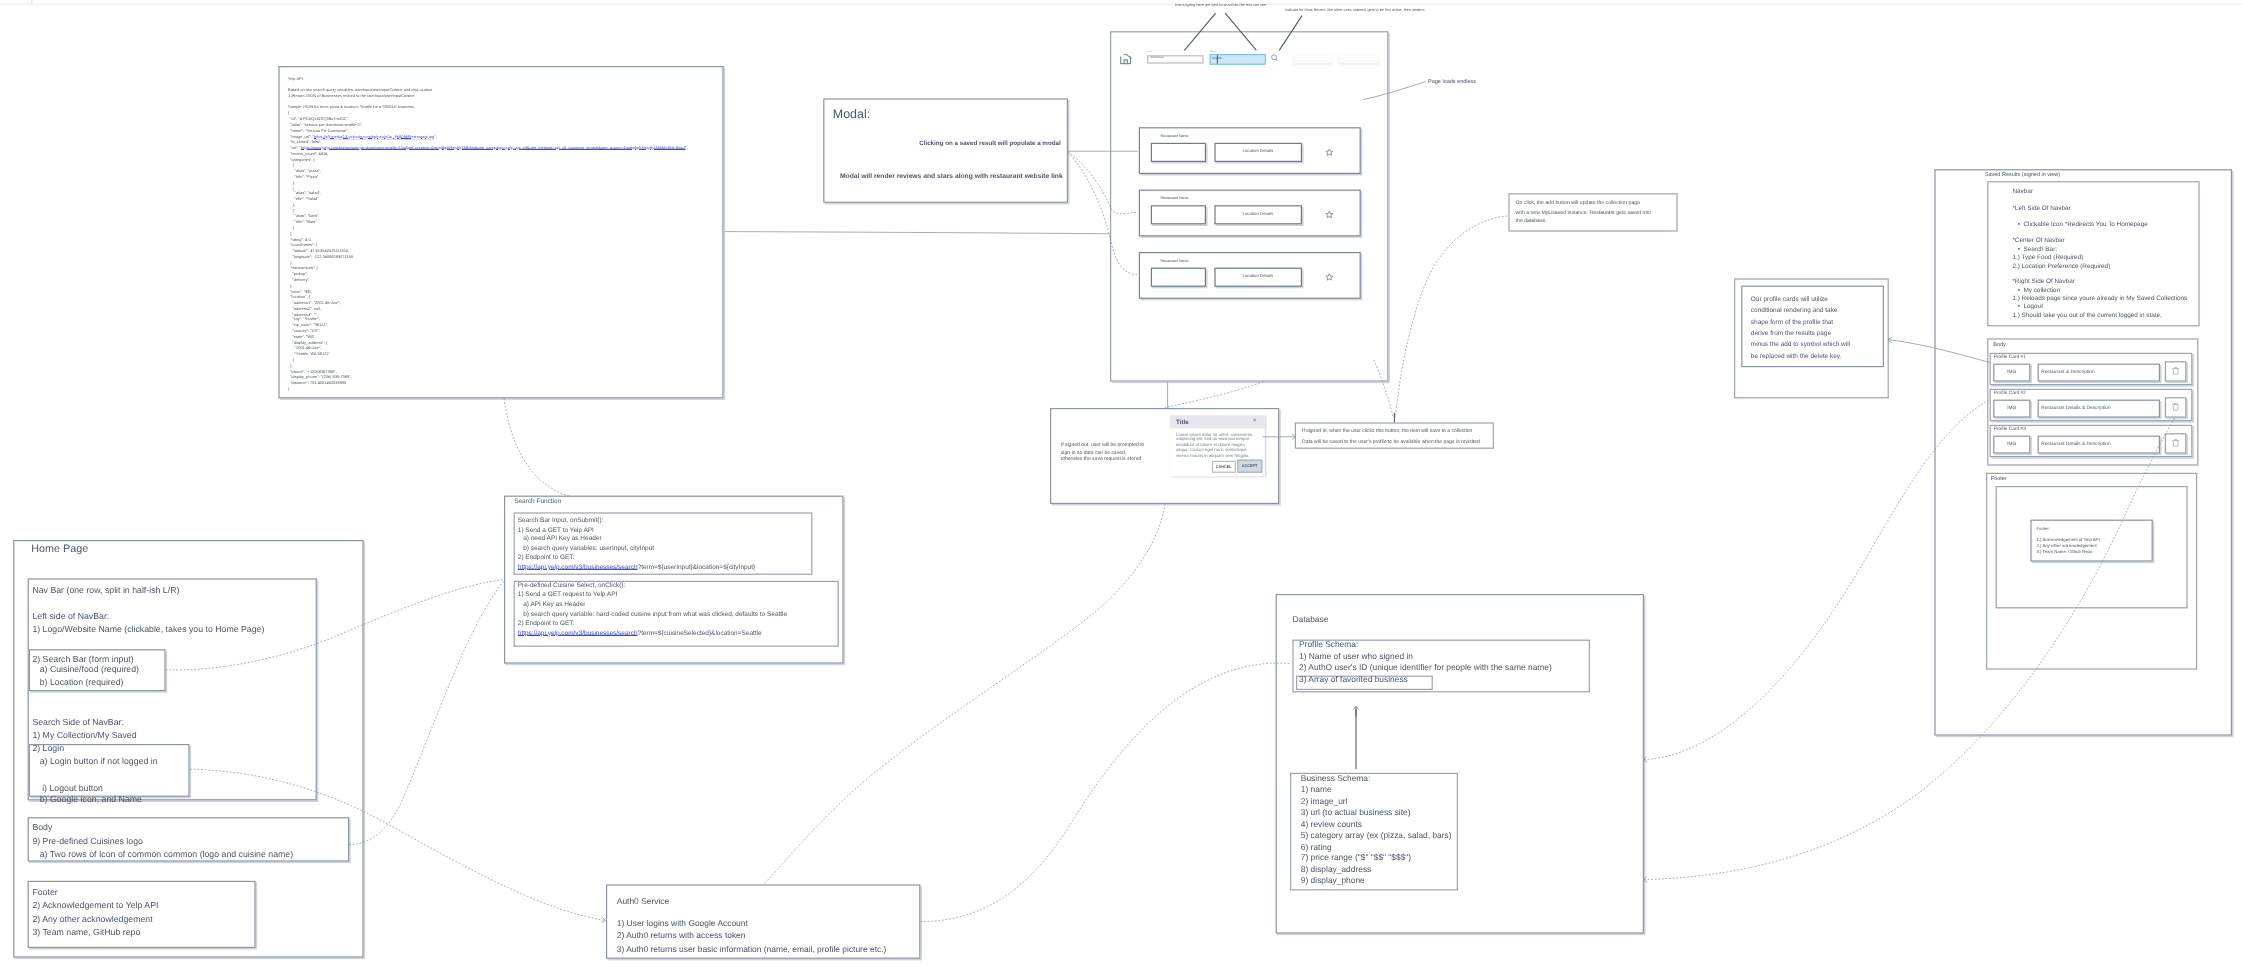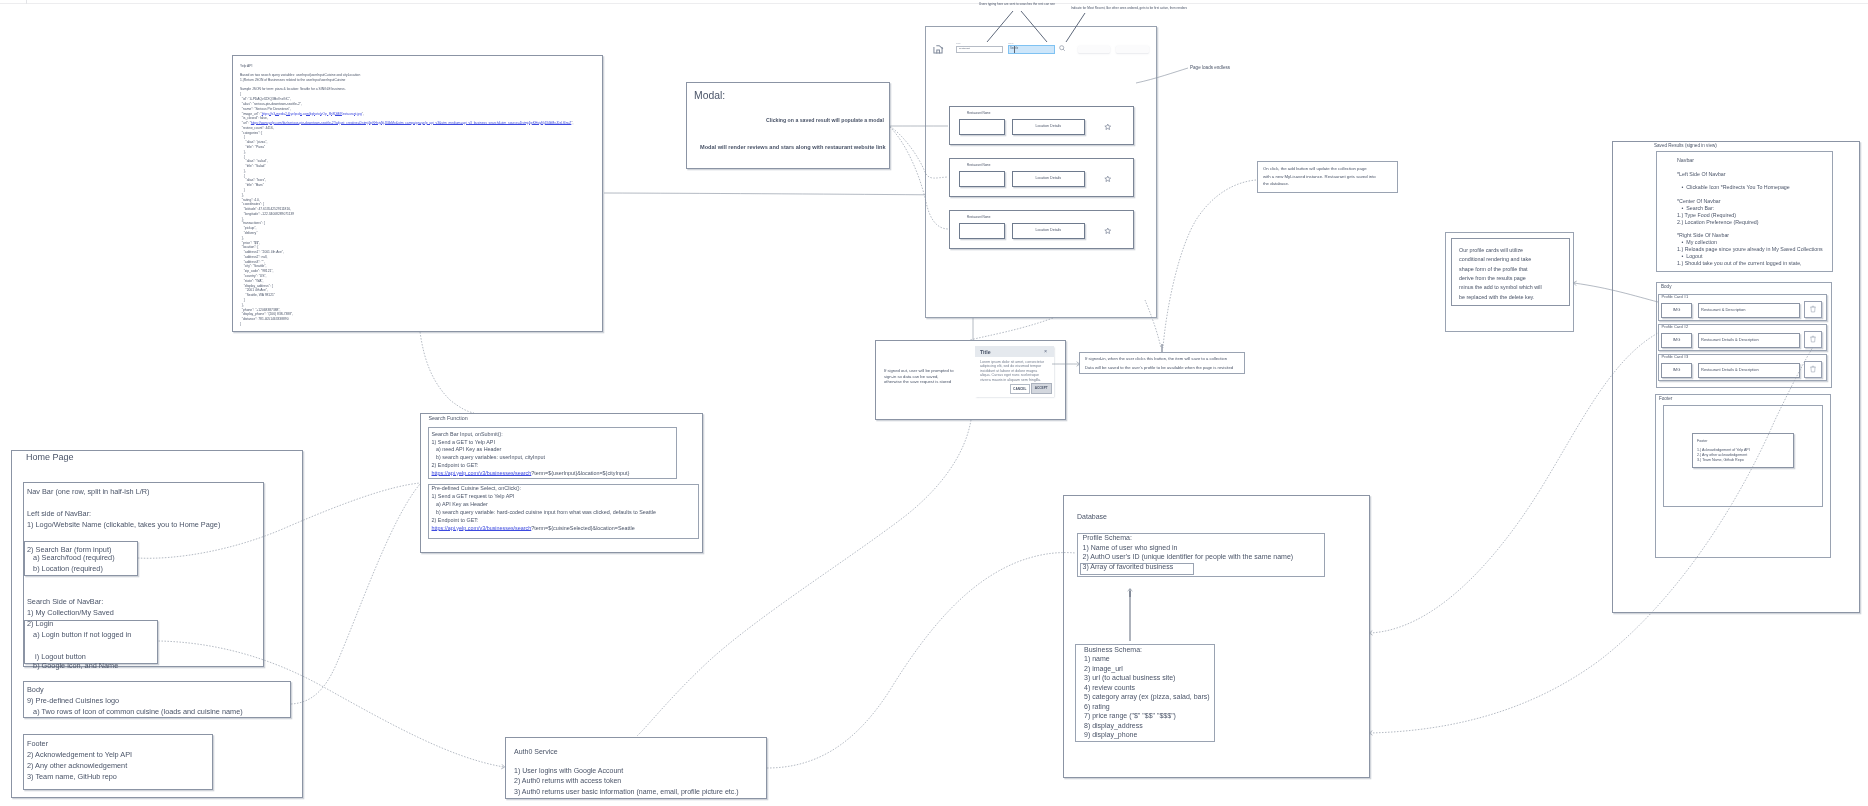--- a/index.html
+++ b/index.html
@@ -92,33 +92,33 @@
 <div class="t" style="left:766px;top:116.5px;font-size:5.2px;font-weight:600;">Clicking on a saved result will populate a modal</div>
 <div class="t" style="left:700px;top:143.5px;font-size:5.6px;font-weight:600;">Modal will render reviews and stars along with restaurant website link</div>
 <div class="bx sh" style="left:10.5px;top:450px;width:292px;height:348px;"></div>
 <div class="t" style="left:26px;top:452px;font-size:9px;">Home Page</div>
 <div class="bx sh" style="left:23px;top:481.5px;width:241px;height:185px;"></div>
 <div class="t" style="left:27px;top:486.5px;font-size:7.3px;">Nav Bar (one row, split in half-ish L/R)</div>
 <div class="t" style="left:27px;top:508.5px;font-size:7.3px;">Left side of NavBar:</div>
 <div class="t" style="left:27px;top:519.5px;font-size:7.3px;">1) Logo/Website Name (clickable, takes you to Home Page)</div>
 <div class="bx sh" style="left:24px;top:541px;width:113.5px;height:34.5px;"></div>
 <div class="t" style="left:27px;top:545px;font-size:7.3px;">2) Search Bar (form input)</div>
-<div class="t" style="left:27px;top:552.5px;font-size:7.3px;">   a) Search/food (required)</div>
+<div class="t" style="left:27px;top:552.5px;font-size:7.3px;">   a) Cuisine/food (required)</div>
 <div class="t" style="left:27px;top:563.5px;font-size:7.3px;">   b) Location (required)</div>
 <div class="t" style="left:27px;top:596.5px;font-size:7.3px;">Search Side of NavBar:</div>
 <div class="t" style="left:27px;top:607.5px;font-size:7.3px;">1) My Collection/My Saved</div>
 <div class="bx sh" style="left:24px;top:620px;width:134px;height:43.5px;"></div>
 <div class="t" style="left:27px;top:618.5px;font-size:7.3px;">2) Login</div>
 <div class="t" style="left:27px;top:629.5px;font-size:7.3px;text-align:right;">   a) Login button if not logged in</div>
 <div class="t" style="left:27px;top:661px;font-size:7.3px;">   b) Google icon, and Name</div>
 <div class="t" style="left:27px;top:651.5px;font-size:7.3px;">    i) Logout button</div>
 <div class="bx sh" style="left:23px;top:681px;width:268px;height:37px;"></div>
 <div class="t" style="left:27px;top:684.5px;font-size:7.3px;">Body</div>
 <div class="t" style="left:27px;top:695.5px;font-size:7.3px;">9) Pre-defined Cuisines logo</div>
-<div class="t" style="left:27px;top:706.5px;font-size:7.3px;">   a) Two rows of Icon of common cuisine (loads and cuisine name)</div>
+<div class="t" style="left:27px;top:706.5px;font-size:7.3px;">   a) Two rows of Icon of common common (logo and cuisine name)</div>
 <div class="bx sh" style="left:23px;top:734px;width:190px;height:55.5px;"></div>
 <div class="t" style="left:27px;top:738.5px;font-size:7.3px;">Footer</div>
 <div class="t" style="left:27px;top:749.5px;font-size:7.3px;">2) Acknowledgement to Yelp API</div>
 <div class="t" style="left:27px;top:760.5px;font-size:7.3px;">2) Any other acknowledgement</div>
 <div class="t" style="left:27px;top:771.5px;font-size:7.3px;">3) Team name, GitHub repo</div>
 <div class="bx sh" style="left:420px;top:413px;width:283px;height:140px;"></div>
 <div class="t" style="left:428.5px;top:415.3px;font-size:5.4px;">Search Function</div>
 <div class="bx lt" style="left:427.5px;top:427px;width:249px;height:52px;"></div>
 <div class="t" style="left:431.5px;top:430.6px;font-size:5.4px;">Search Bar Input, onSubmit():</div>
 <div class="t" style="left:431.5px;top:438.5px;font-size:5.4px;">1) Send a GET to Yelp API</div>

